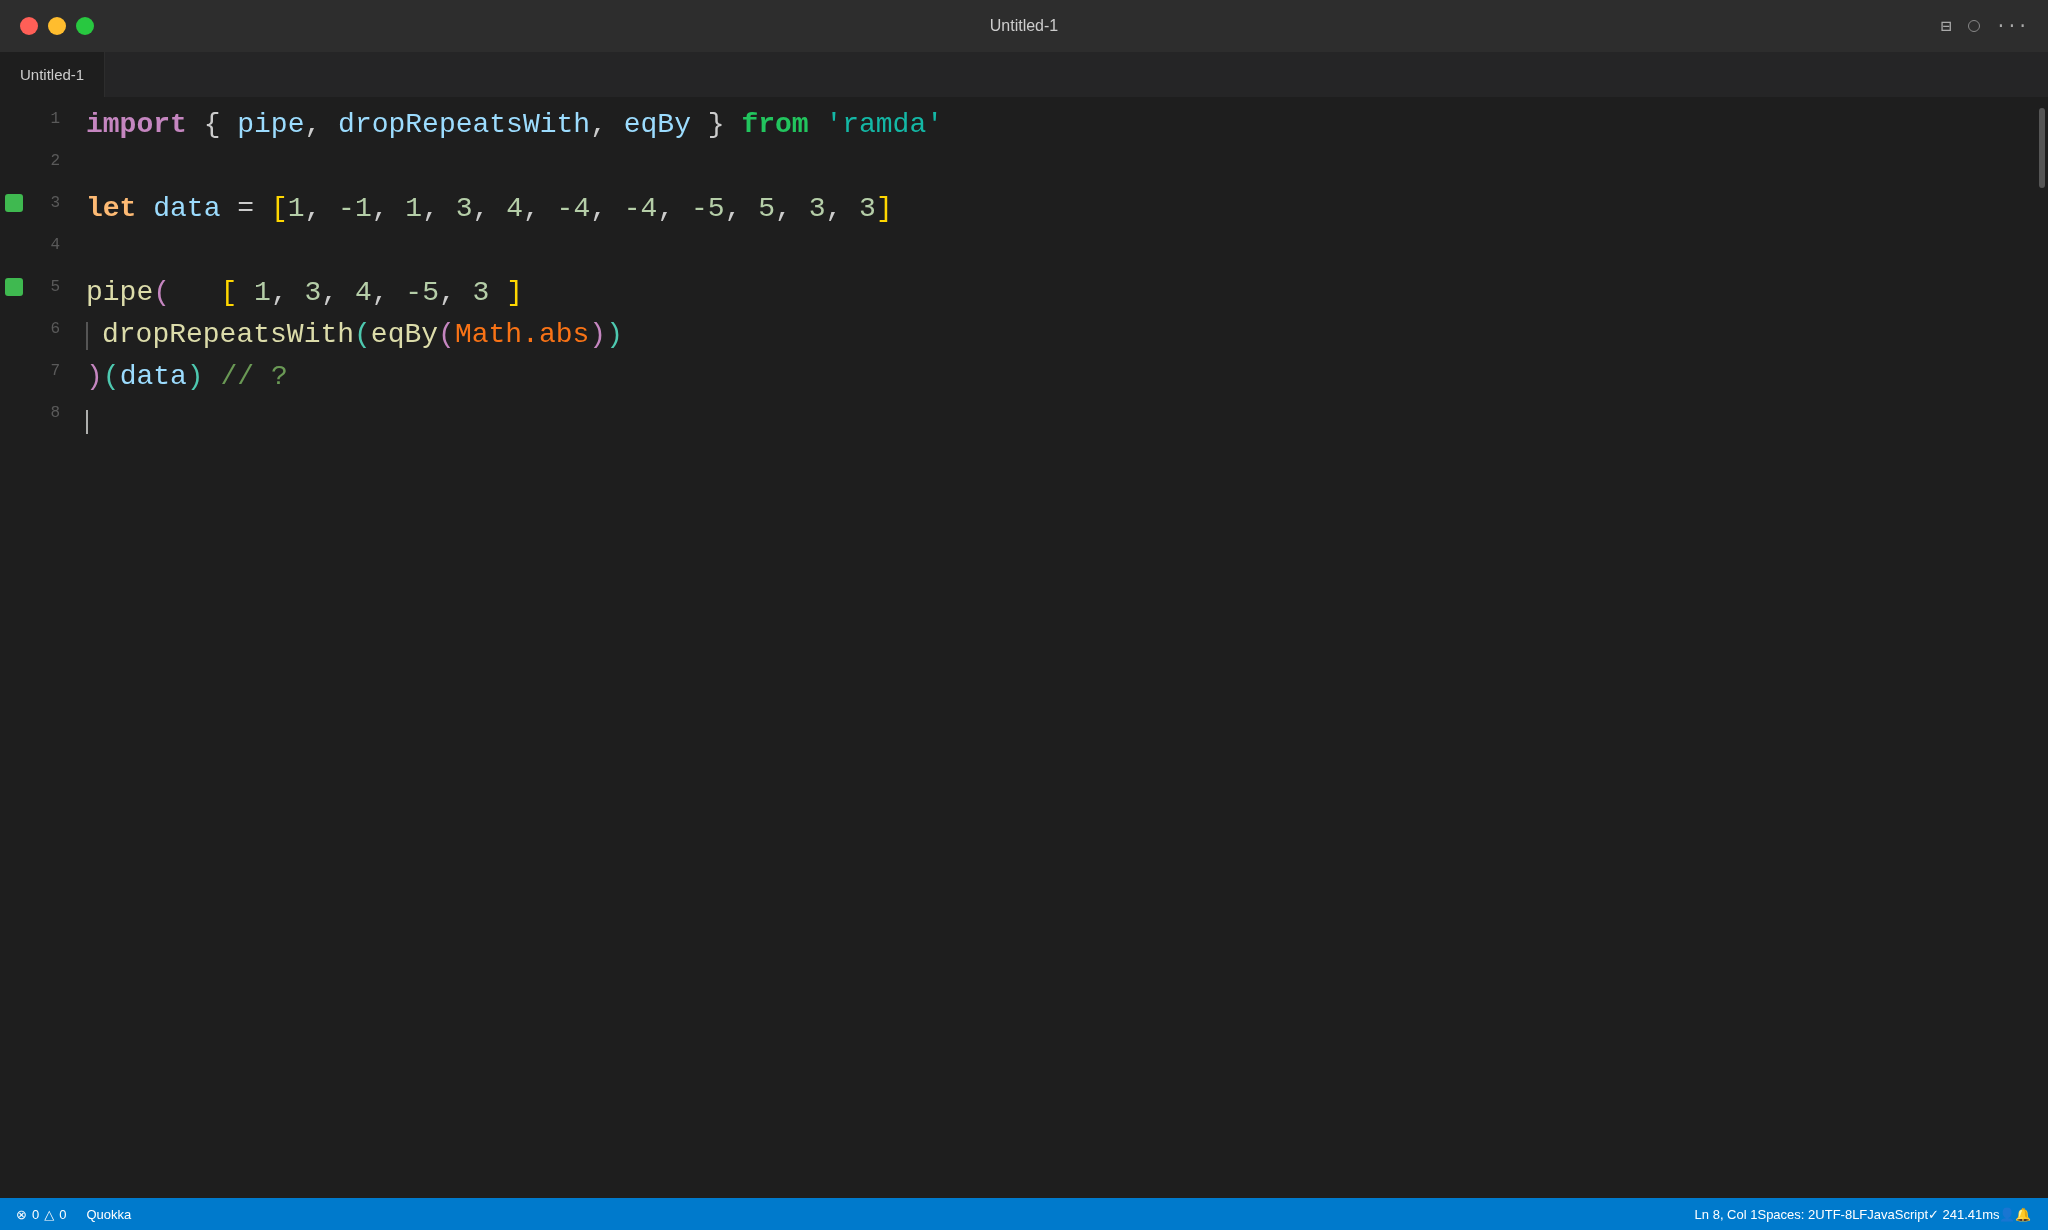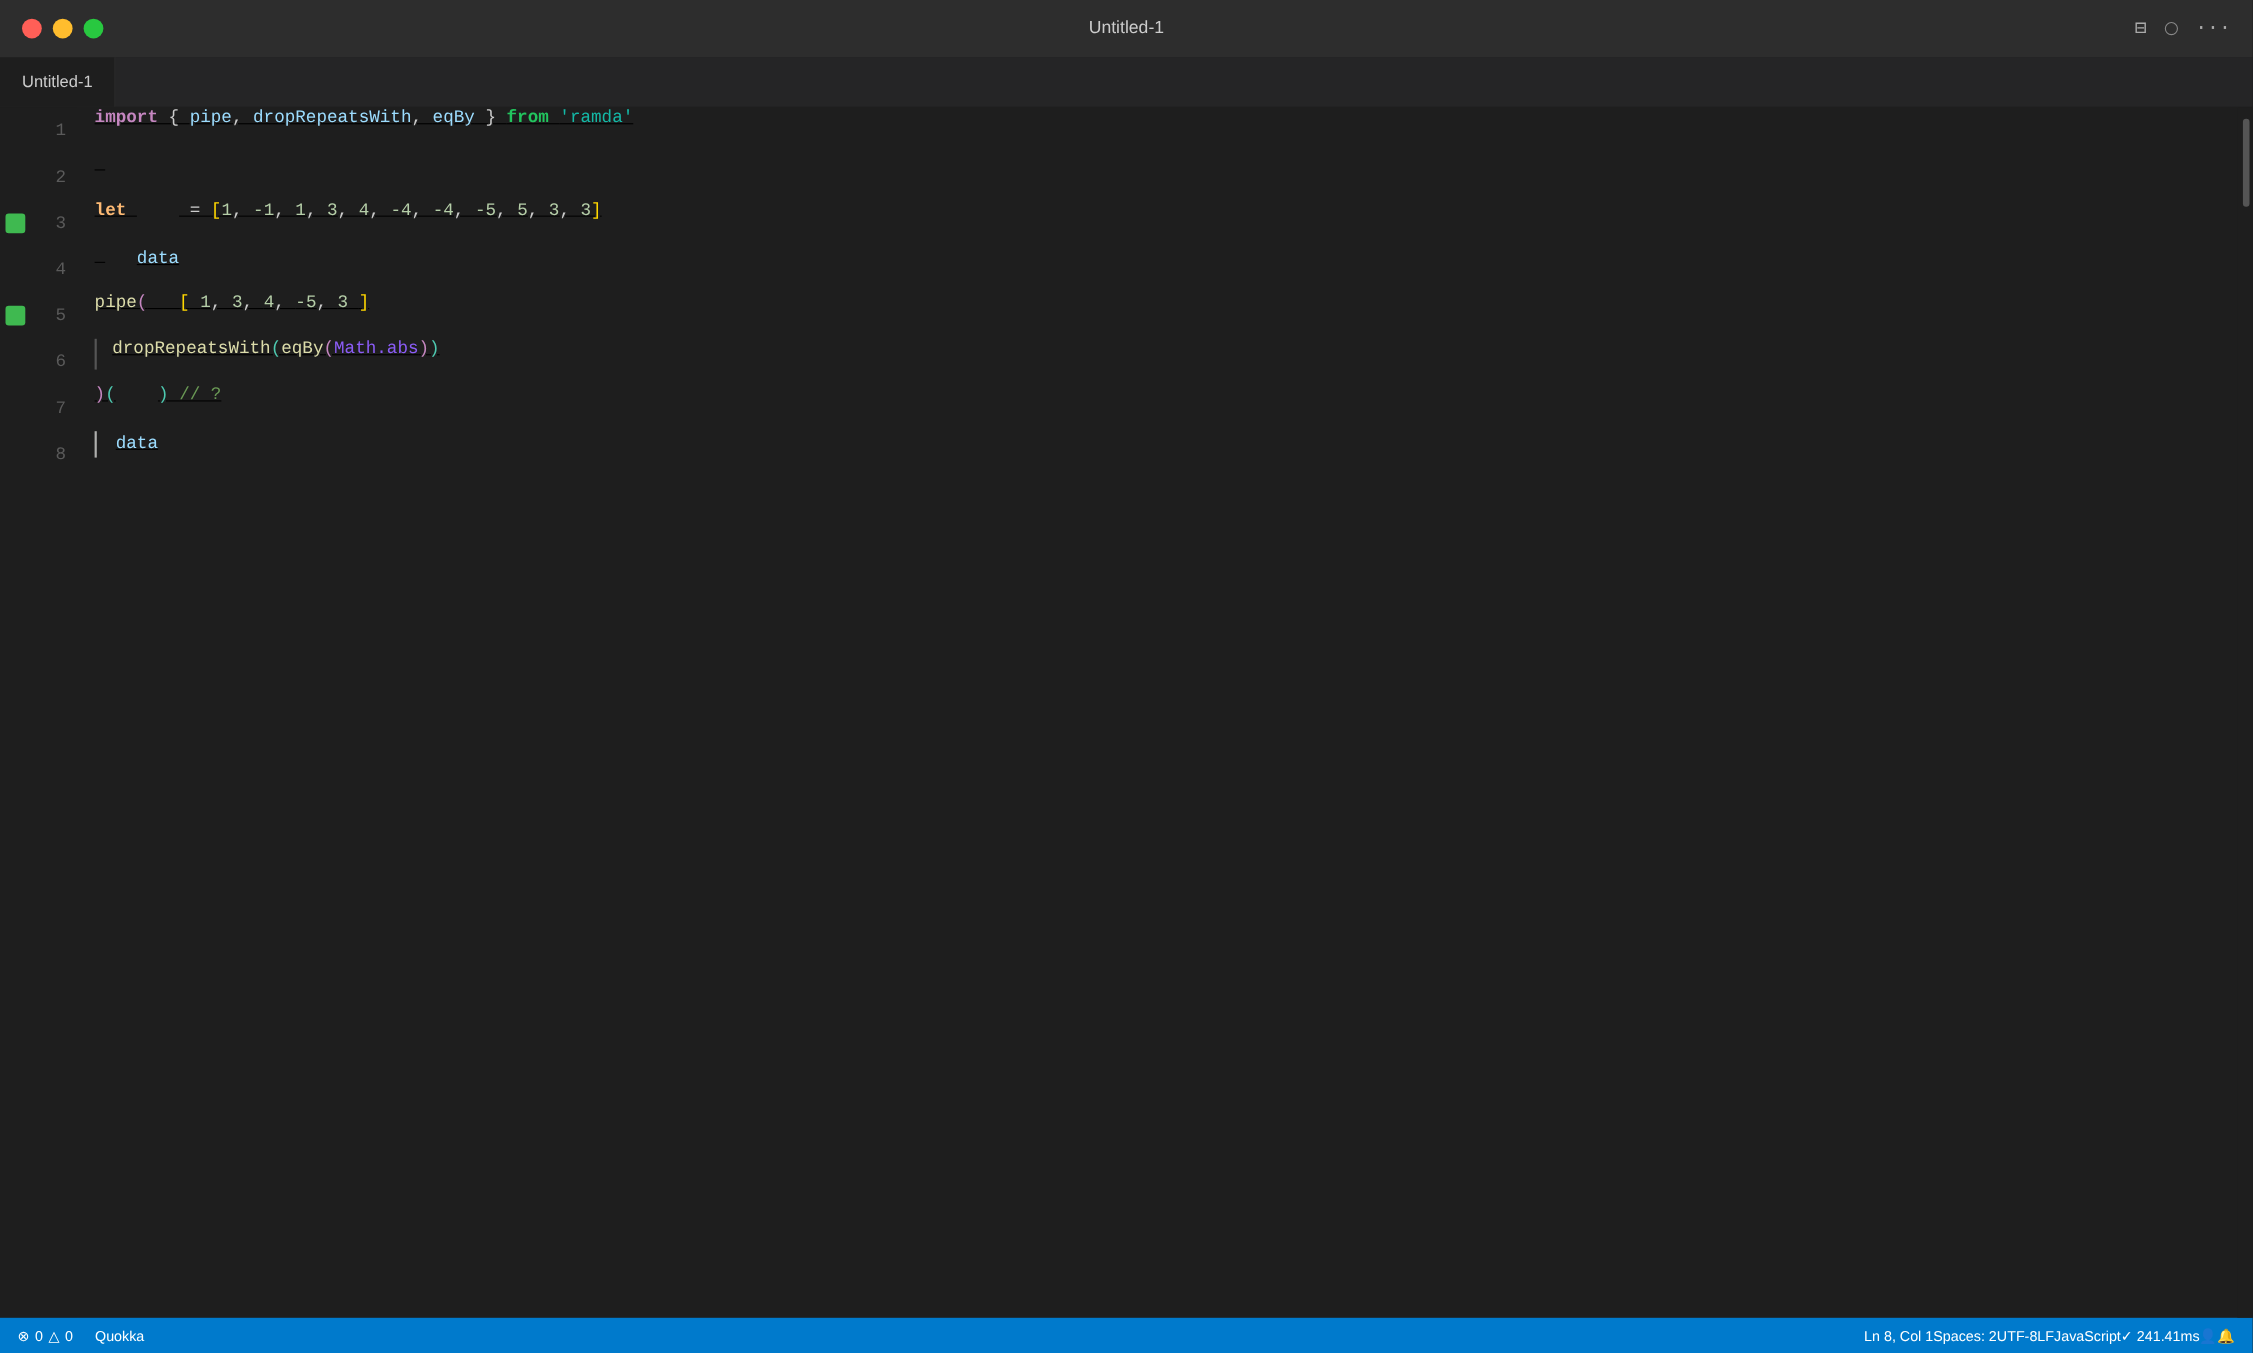--- a/index.html
+++ b/index.html
@@ -148,24 +148,23 @@
       flex: 1;
       padding-left: 16px;
       padding-top: 0;
       overflow: hidden;
       position: relative;
     }
 
     .code-line {
       height: 42px;
       display: flex;
-      align-items: flex-start;
-      font-size: 16px;
+      align-items: flex-end;
+      font-size: 28px;
       white-space: pre;
-      text-decoration: underline;
     }
 
     
     .scrollbar {
       width: 14px;
       background: #1e1e1e;
       flex-shrink: 0;
       position: relative;
     }
 
@@ -206,21 +205,21 @@
     }
 
     
     .kw-import { color: #c586c0; font-weight: bold; }
     .kw-from { color: #22c55e; font-weight: bold; }
     .kw-let { color: #fdba74; font-weight: bold; }
     .str { color: #14b8a6; }
     .num { color: #b5cea8; }
     .fn-name { color: #dcdcaa; }
     .var-data { color: #9cdcfe; margin-top: 44px; }
-    .var-math { color: #8b5cf6; }
+    .var-math { color: #f97316; }
     .punctuation { color: #cccccc; }
     .comment { color: #6a9955; }
     .bracket { color: #ffd700; }
     .bracket2 { color: #c586c0; }
     .bracket3 { color: #4ec9b0; }
     .import-names { color: #9cdcfe; }
 
     .editor-content {
       display: flex;
       flex: 1;

